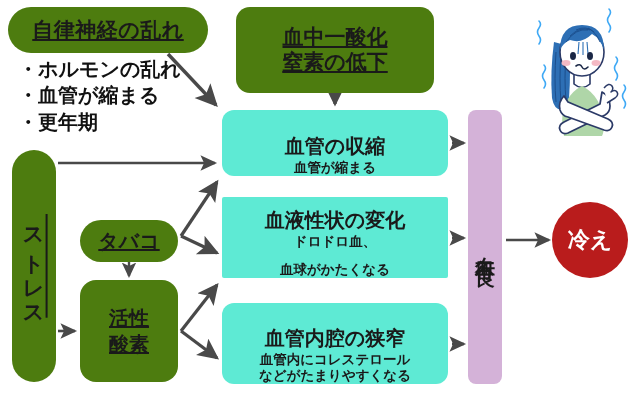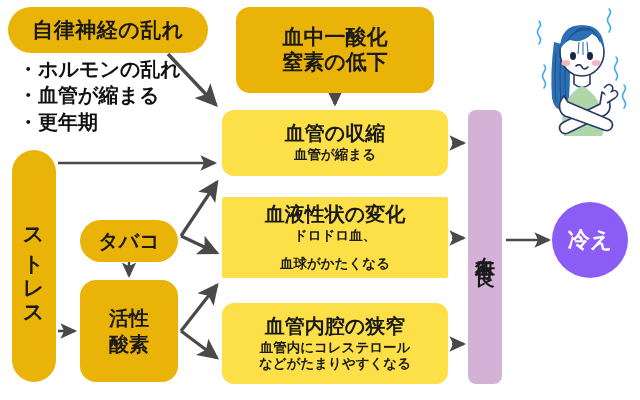--- a/index.html
+++ b/index.html
@@ -9,24 +9,24 @@
     background:#ffffff;
     font-family:"Liberation Sans","DejaVu Sans",sans-serif;
     overflow:hidden;
     position:relative;
   }
   #diagram{position:absolute;left:0;top:0;width:640px;height:400px;}
 
   .node{position:absolute;box-sizing:border-box;display:flex;flex-direction:column;
         align-items:center;justify-content:center;text-align:center;color:#1a1a1a;}
 
-  .yellow{background:#eab308;}
-  .pink{background:#fde047;}
+  .yellow{background:#4d7c0f;text-decoration:underline;}
+  .pink{background:#5eead4;justify-content:flex-end;}
   .purple{background:#D4B2D8;}
-  .blue{background:#8b5cf6;color:#ffffff;}
+  .blue{background:#b91c1c;color:#ffffff;}
 
   
   #n-autonomic{left:8px;top:7px;width:200px;height:46px;border-radius:23px;}
   #n-autonomic .t{font-size:21px;font-weight:700;letter-spacing:.5px;}
 
   #n-no{left:236px;top:7px;width:198px;height:86px;border-radius:14px;}
   #n-no .t{font-size:21px;font-weight:700;line-height:1.18;}
 
   #n-stress{left:12px;top:150px;width:44px;height:232px;border-radius:22px;}
   #n-stress .t{font-size:21px;font-weight:700;writing-mode:vertical-rl;

